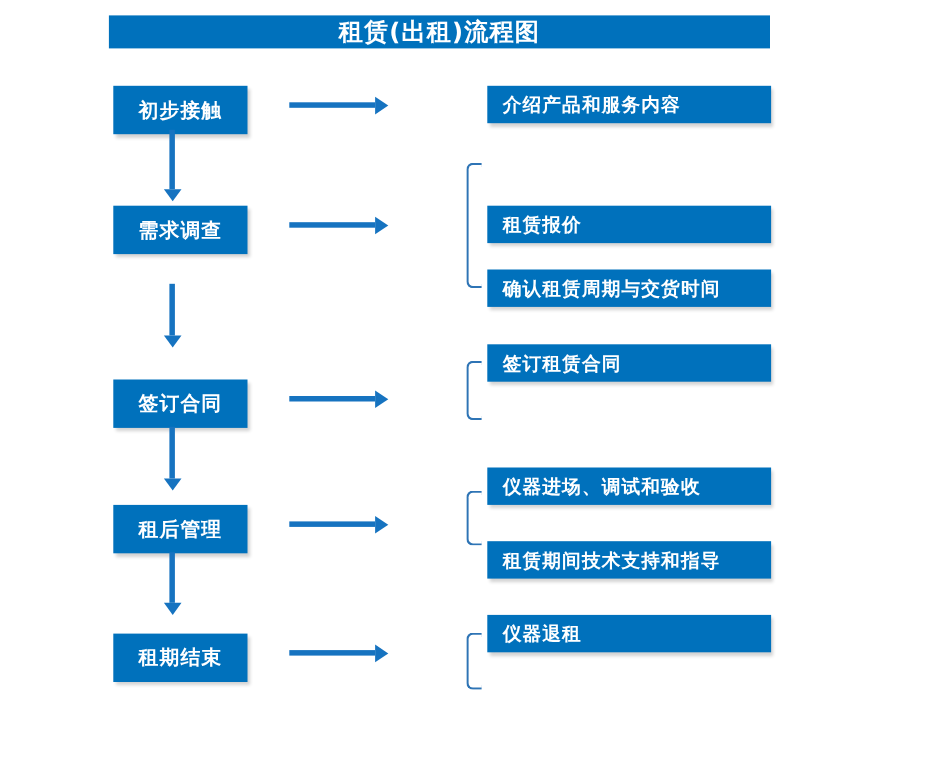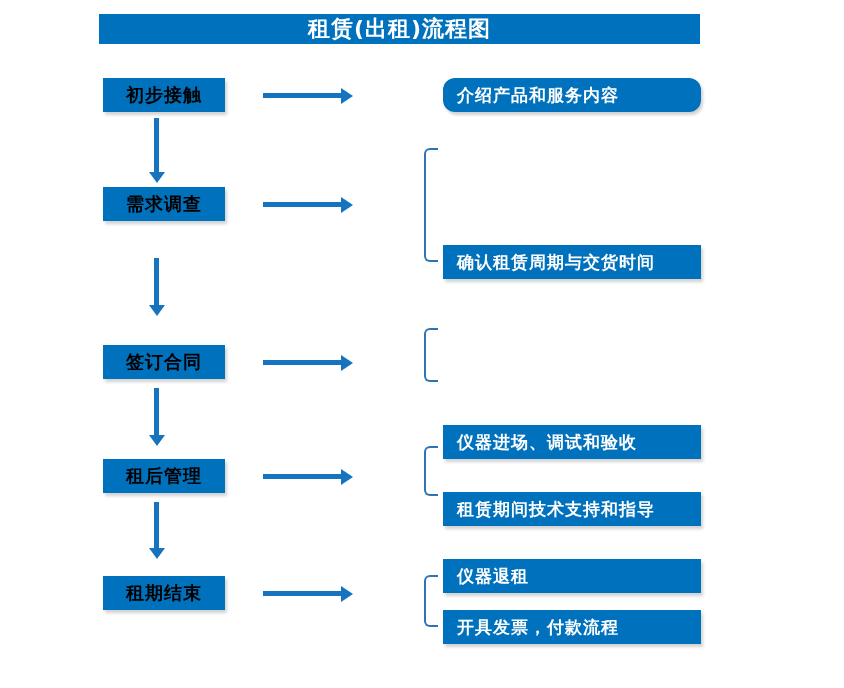--- a/index.html
+++ b/index.html
@@ -10,22 +10,22 @@
     font-family:"DejaVu Sans", sans-serif;
     overflow:hidden;
   }
   .title-bar {
     position:absolute; left:99px; top:14px; width:601px; height:30px;
     background:var(--primary); color:#fff;
     display:flex; align-items:center; justify-content:center;
     font-size:22px; font-weight:bold; letter-spacing:1px;
   }
   .stage-box {
-    position:absolute; left:103px; width:122px; height:34px;
-    background:var(--primary); color:#000000;
+    position:absolute; left:103px; width:122px; height:44px;
+    background:var(--primary); color:#ffffff;
     display:flex; align-items:center; justify-content:center;
     font-size:18px; font-weight:bold; letter-spacing:1px;
     box-shadow:2px 3px 3px rgba(0,0,0,0.18);
   }
   .out-box {
     position:absolute; left:443px; width:258px; height:34px;
     background:var(--primary); color:#fff;
     display:flex; align-items:center;
     padding-left:14px; box-sizing:border-box;
     font-size:17px; font-weight:bold; letter-spacing:1px;
@@ -63,40 +63,41 @@
 </style>
 </head>
 <body>
 
 <div class="canvas">
 
   <div class="title-bar">租赁(出租)流程图</div>
 
   <div class="stage-box" style="top:78px;">初步接触</div>
   <div class="h-arrow" style="top:93px;"></div>
-  <div class="out-box" style="top:78px;border-radius:12px;">介绍产品和服务内容</div>
+  <div class="out-box" style="top:78px;">介绍产品和服务内容</div>
   <div class="v-arrow" style="top:118px; height:54px;"></div>
 
   <div class="stage-box" style="top:187px;">需求调查</div>
   <div class="h-arrow" style="top:202px;"></div>
   <div class="bracket" style="top:148px; height:114px;"></div>
+  <div class="out-box" style="top:187px;">租赁报价</div>
   <div class="out-box" style="top:245px;">确认租赁周期与交货时间</div>
   <div class="v-arrow" style="top:258px; height:47px;"></div>
 
   <div class="stage-box" style="top:345px;">签订合同</div>
   <div class="h-arrow" style="top:360px;"></div>
   <div class="bracket" style="top:328px; height:54px;"></div>
+  <div class="out-box" style="top:313px;">签订租赁合同</div>
   <div class="v-arrow" style="top:388px; height:47px;"></div>
 
   <div class="stage-box" style="top:459px;">租后管理</div>
   <div class="h-arrow" style="top:474px;"></div>
   <div class="bracket" style="top:446px; height:50px;"></div>
   <div class="out-box" style="top:425px;">仪器进场、调试和验收</div>
   <div class="out-box" style="top:492px;">租赁期间技术支持和指导</div>
   <div class="v-arrow" style="top:502px; height:46px;"></div>
 
   <div class="stage-box" style="top:576px;">租期结束</div>
   <div class="h-arrow" style="top:591px;"></div>
   <div class="bracket" style="top:575px; height:52px;"></div>
   <div class="out-box" style="top:559px;">仪器退租</div>
-  <div class="out-box" style="top:610px;">开具发票，付款流程</div>
 
 </div>
 
 </body></html>

